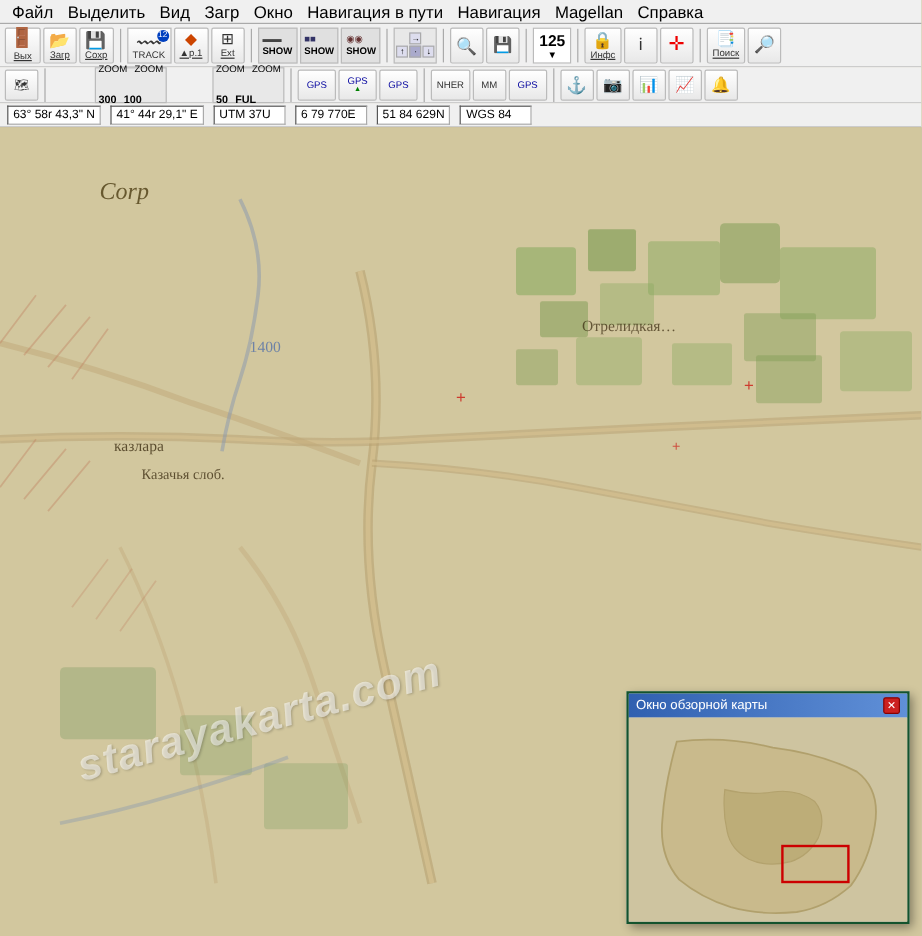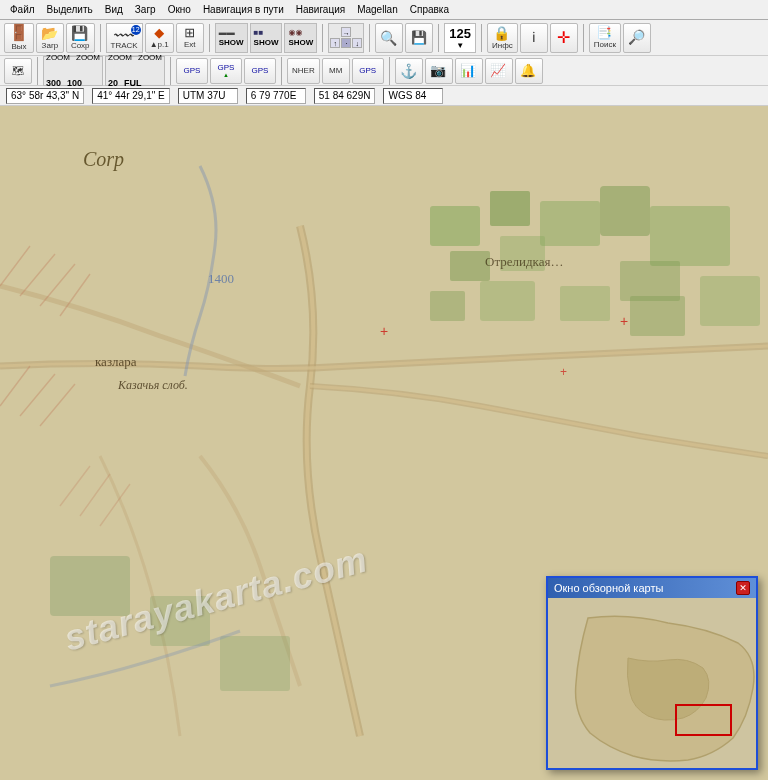--- a/index.html
+++ b/index.html
@@ -10,21 +10,21 @@
       background: #f0f0f0;
       border-bottom: 1px solid #aaa;
       display: flex;
       align-items: center;
       padding: 2px 4px;
       height: 20px;
     }
     .menu-item {
       padding: 1px 6px;
       cursor: pointer;
-      font-size: 10px;
+      font-size: 14px;
       color: #000;
     }
 
     
     #toolbar1, #toolbar2 {
       background: #f0f0f0;
       border-bottom: 1px solid #ccc;
       display: flex;
       align-items: center;
       padding: 2px 4px;
@@ -42,41 +42,42 @@
       border: 1px solid #bbb;
       background: linear-gradient(to bottom, #ffffff, #e8e8e8);
       cursor: pointer;
       min-width: 28px;
       height: 30px;
       font-size: 9px;
       color: #333;
       border-radius: 2px;
     }
     .tb-btn .icon { font-size: 14px; line-height: 1; }
-    .tb-btn .label { font-size: 8px; margin-top: 1px; }
+    .tb-btn .label { font-size: 8px; margin-top: 1px; text-decoration: underline; }
 
     .tb-separator {
       width: 1px;
       height: 28px;
       background: #aaa;
       margin: 0 3px;
     }
 
     
     .zoom-cluster {
       display: flex;
       flex-direction: column;
       font-size: 8px;
       border: 1px solid #bbb;
       background: #e8e8e8;
       padding: 1px 2px;
       height: 30px;
       justify-content: center;
       gap: 16px;
       cursor: pointer;
+      margin-left: 36px;
     }
     .zoom-row { display: flex; gap: 2px; }
     .zoom-val { font-weight: bold; font-size: 9px; }
 
     
     .track-btn {
       position: relative;
       display: flex;
       flex-direction: column;
       align-items: center;
@@ -163,23 +164,23 @@
       letter-spacing: 1px;
       font-weight: bold;
       text-shadow: 1px 1px 2px rgba(0,0,0,0.2);
     }
 
     
     #overview-window {
       position: absolute;
       bottom: 10px;
       right: 10px;
-      width: 212px;
+      width: 236px;
       background: #f0f0f0;
-      border: 2px solid #1d4ed8;
+      border: 2px solid #14532d;
       box-shadow: 3px 3px 8px rgba(0,0,0,0.4);
     }
     .overview-titlebar {
       background: linear-gradient(to right, #3060b0, #6090d8);
       color: white;
       padding: 2px 6px;
       font-size: 11px;
       display: flex;
       justify-content: space-between;
       align-items: center;
@@ -212,20 +213,21 @@
       top: 0; left: 0;
       width: 100%; height: 100%;
     }
 
     
     .map-label {
       position: absolute;
       font-family: 'Times New Roman', serif;
       color: #2a1a00;
       pointer-events: none;
+      margin-top: 10px;
     }
   </style>
 </head>
 <body>
 
 <div id="menubar">
   <span class="menu-item">Файл</span>
   <span class="menu-item">Выделить</span>
   <span class="menu-item">Вид</span>
   <span class="menu-item">Загр</span>
@@ -366,21 +368,21 @@
       <span class="zoom-val">300</span>
       <span class="zoom-val" style="margin-left:4px;">100</span>
     </div>
   </div>
   <div class="zoom-cluster">
     <div class="zoom-row">
       <span style="font-size:8px;">ZOOM</span>
       <span style="font-size:8px;margin-left:4px;">ZOOM</span>
     </div>
     <div class="zoom-row">
-      <span class="zoom-val">20</span>
+      <span class="zoom-val">50</span>
       <span class="zoom-val" style="margin-left:4px;">FUL</span>
     </div>
   </div>
   <div class="tb-separator"></div>
 
   <div class="tb-btn" style="height:26px;width:32px;">
     <span style="font-size:8px;color:#0808a0;">GPS</span>
   </div>
   <div class="tb-btn" style="height:26px;width:32px;">
     <span style="font-size:8px;color:#0808a0;">GPS</span>
@@ -476,21 +478,21 @@
     <path d="M0,300 L30,260 M20,310 L55,268 M40,320 L75,278" stroke="#c08060" stroke-width="1.5" opacity="0.4"></path>
     <path d="M60,400 L90,360 M80,410 L110,368 M100,420 L130,378" stroke="#c08060" stroke-width="1.5" opacity="0.3"></path>
 
     <path d="M200,60 Q220,100 215,140 Q210,180 200,210 Q190,240 185,270" stroke="#8898b0" stroke-width="3" fill="none" opacity="0.5"></path>
     <path d="M50,580 Q100,570 150,555 Q200,540 240,525" stroke="#8898b0" stroke-width="3" fill="none" opacity="0.4"></path>
 
     <text x="83" y="60" font-family="serif" font-size="20" fill="#3a2a00" opacity="0.7" font-style="italic">Corp</text>
   </svg>
 
   <div class="map-label" style="left:95px;top:248px;font-size:13px;opacity:0.7;">казлapa</div>
-  <div class="map-label" style="left:118px;top:272px;font-size:12px;opacity:0.7;font-style:italic;">Казачья слоб.</div>
+  <div class="map-label" style="left:118px;top:272px;font-size:12px;opacity:0.7;">Казачья слоб.</div>
   <div class="map-label" style="left:485px;top:148px;font-size:13px;opacity:0.65;">Отрелидкая…</div>
   <div class="map-label" style="left:208px;top:165px;font-size:13px;color:#4466aa;opacity:0.7;">1400</div>
 
   <div class="watermark">starayakarta.com</div>
 
   <div id="overview-window">
     <div class="overview-titlebar">
       <span>Окно обзорной карты</span>
       <div class="overview-close">✕</div>
     </div>

